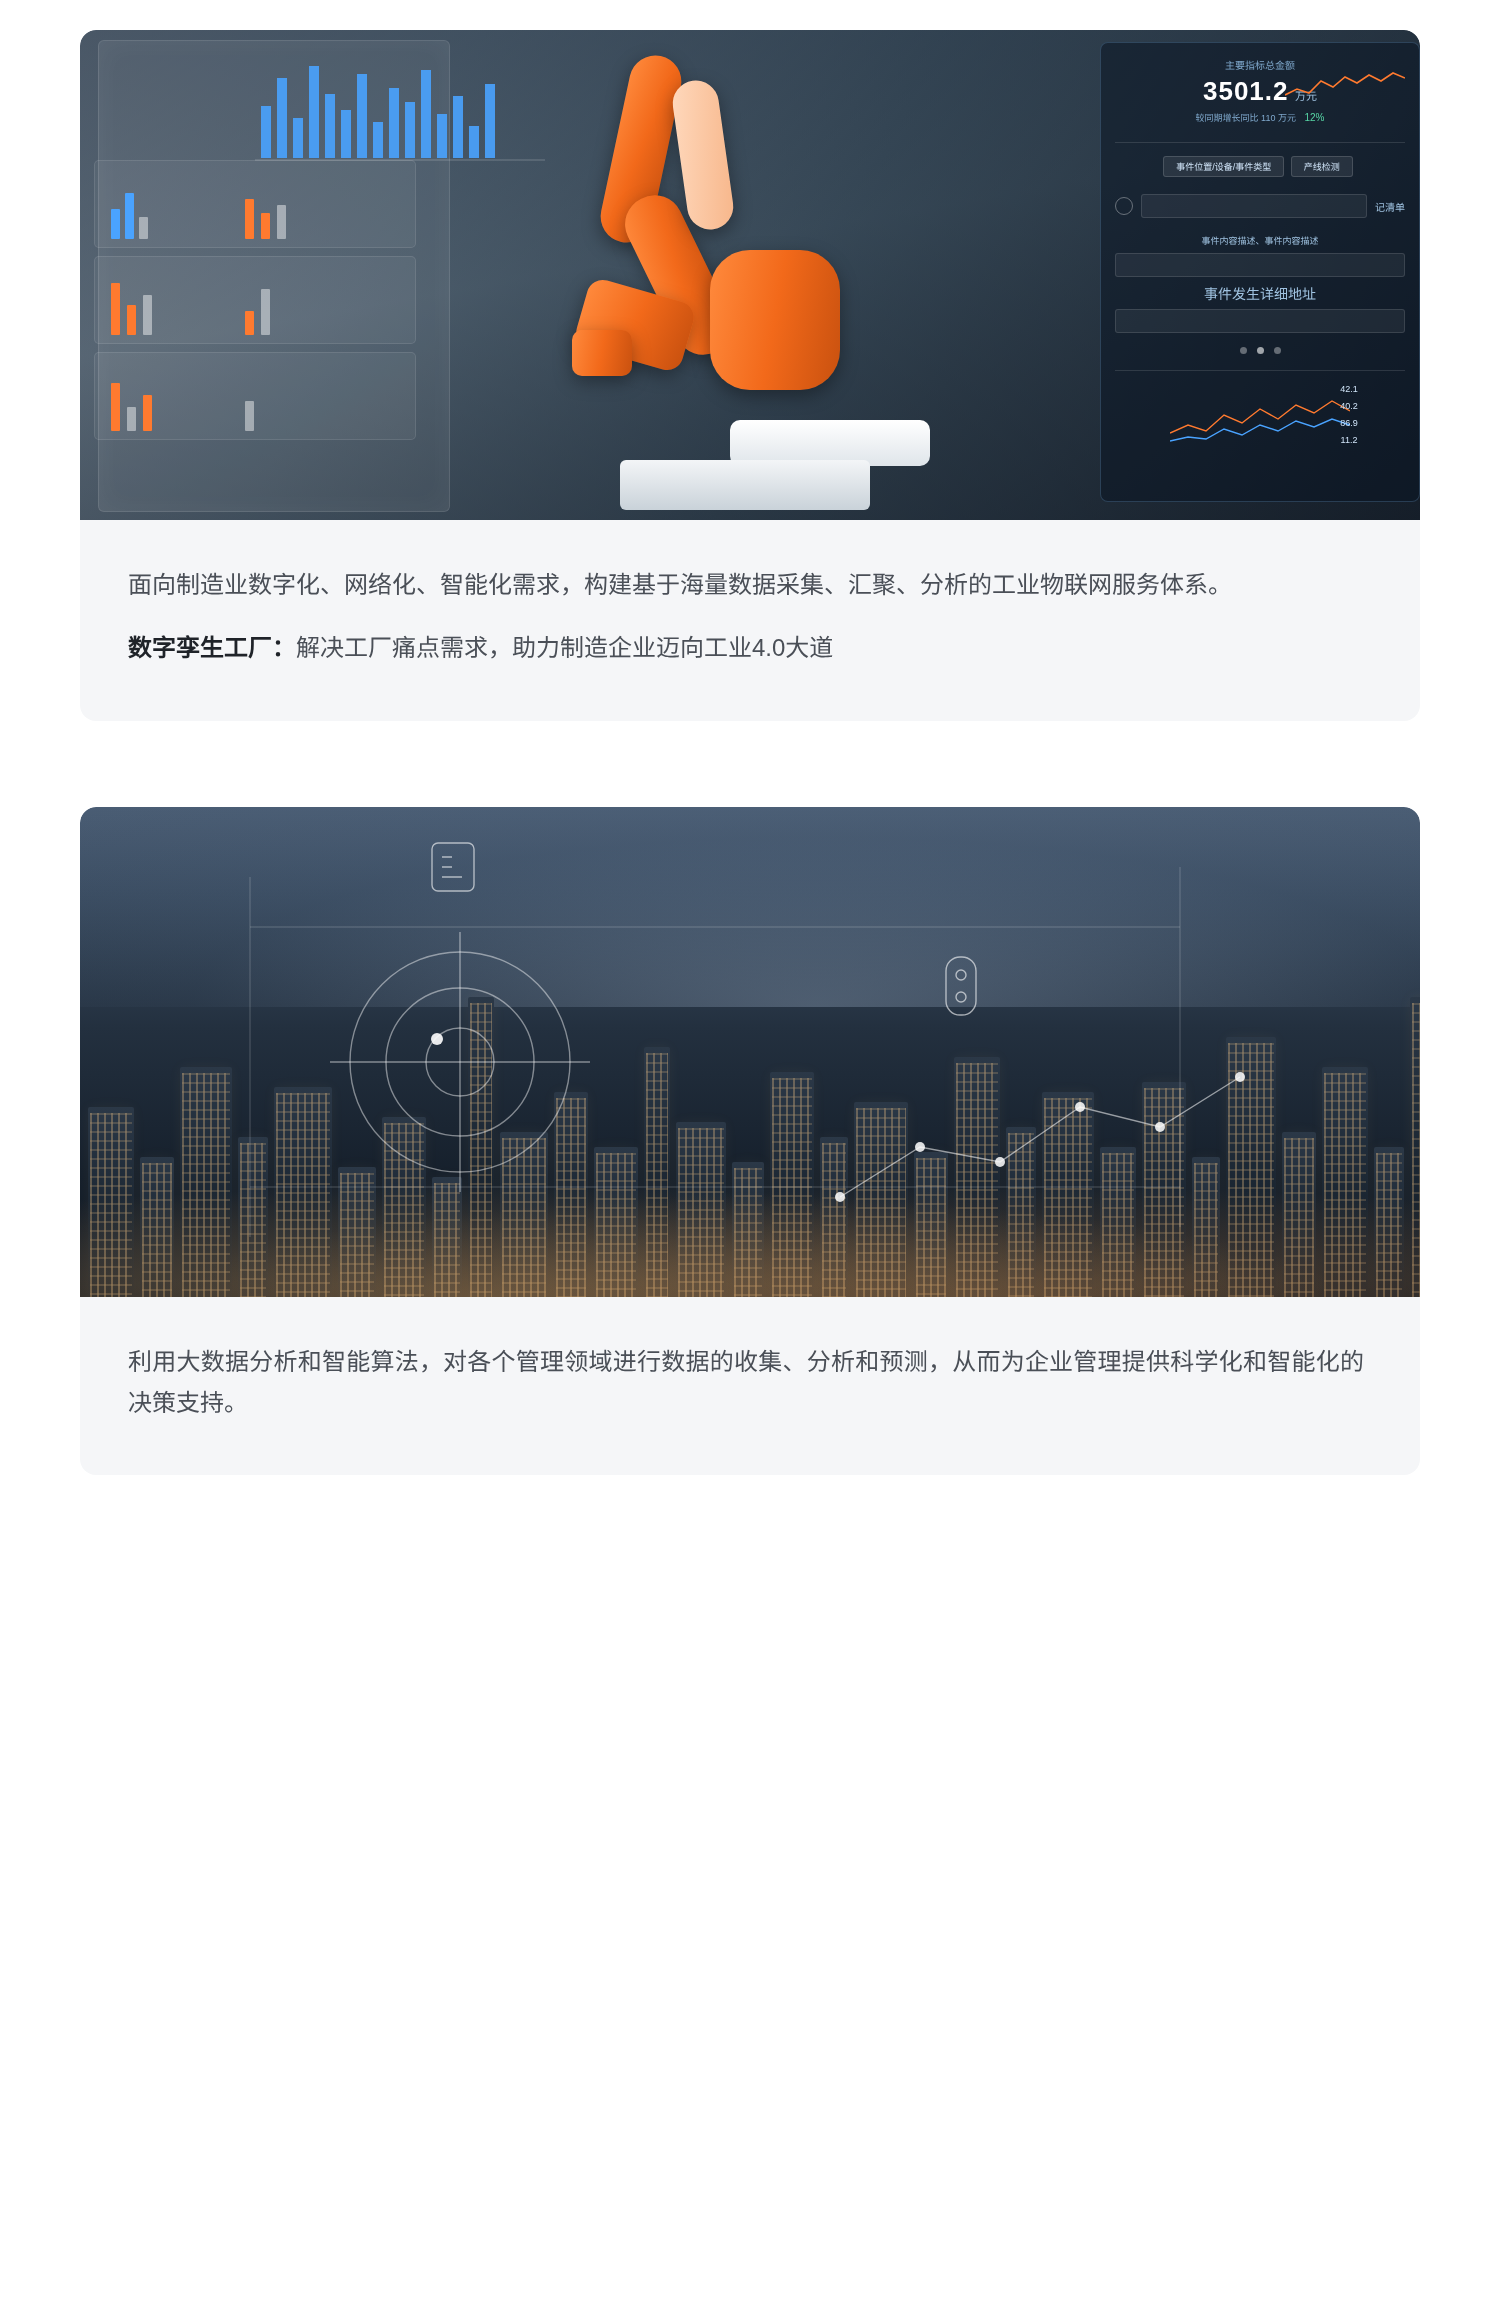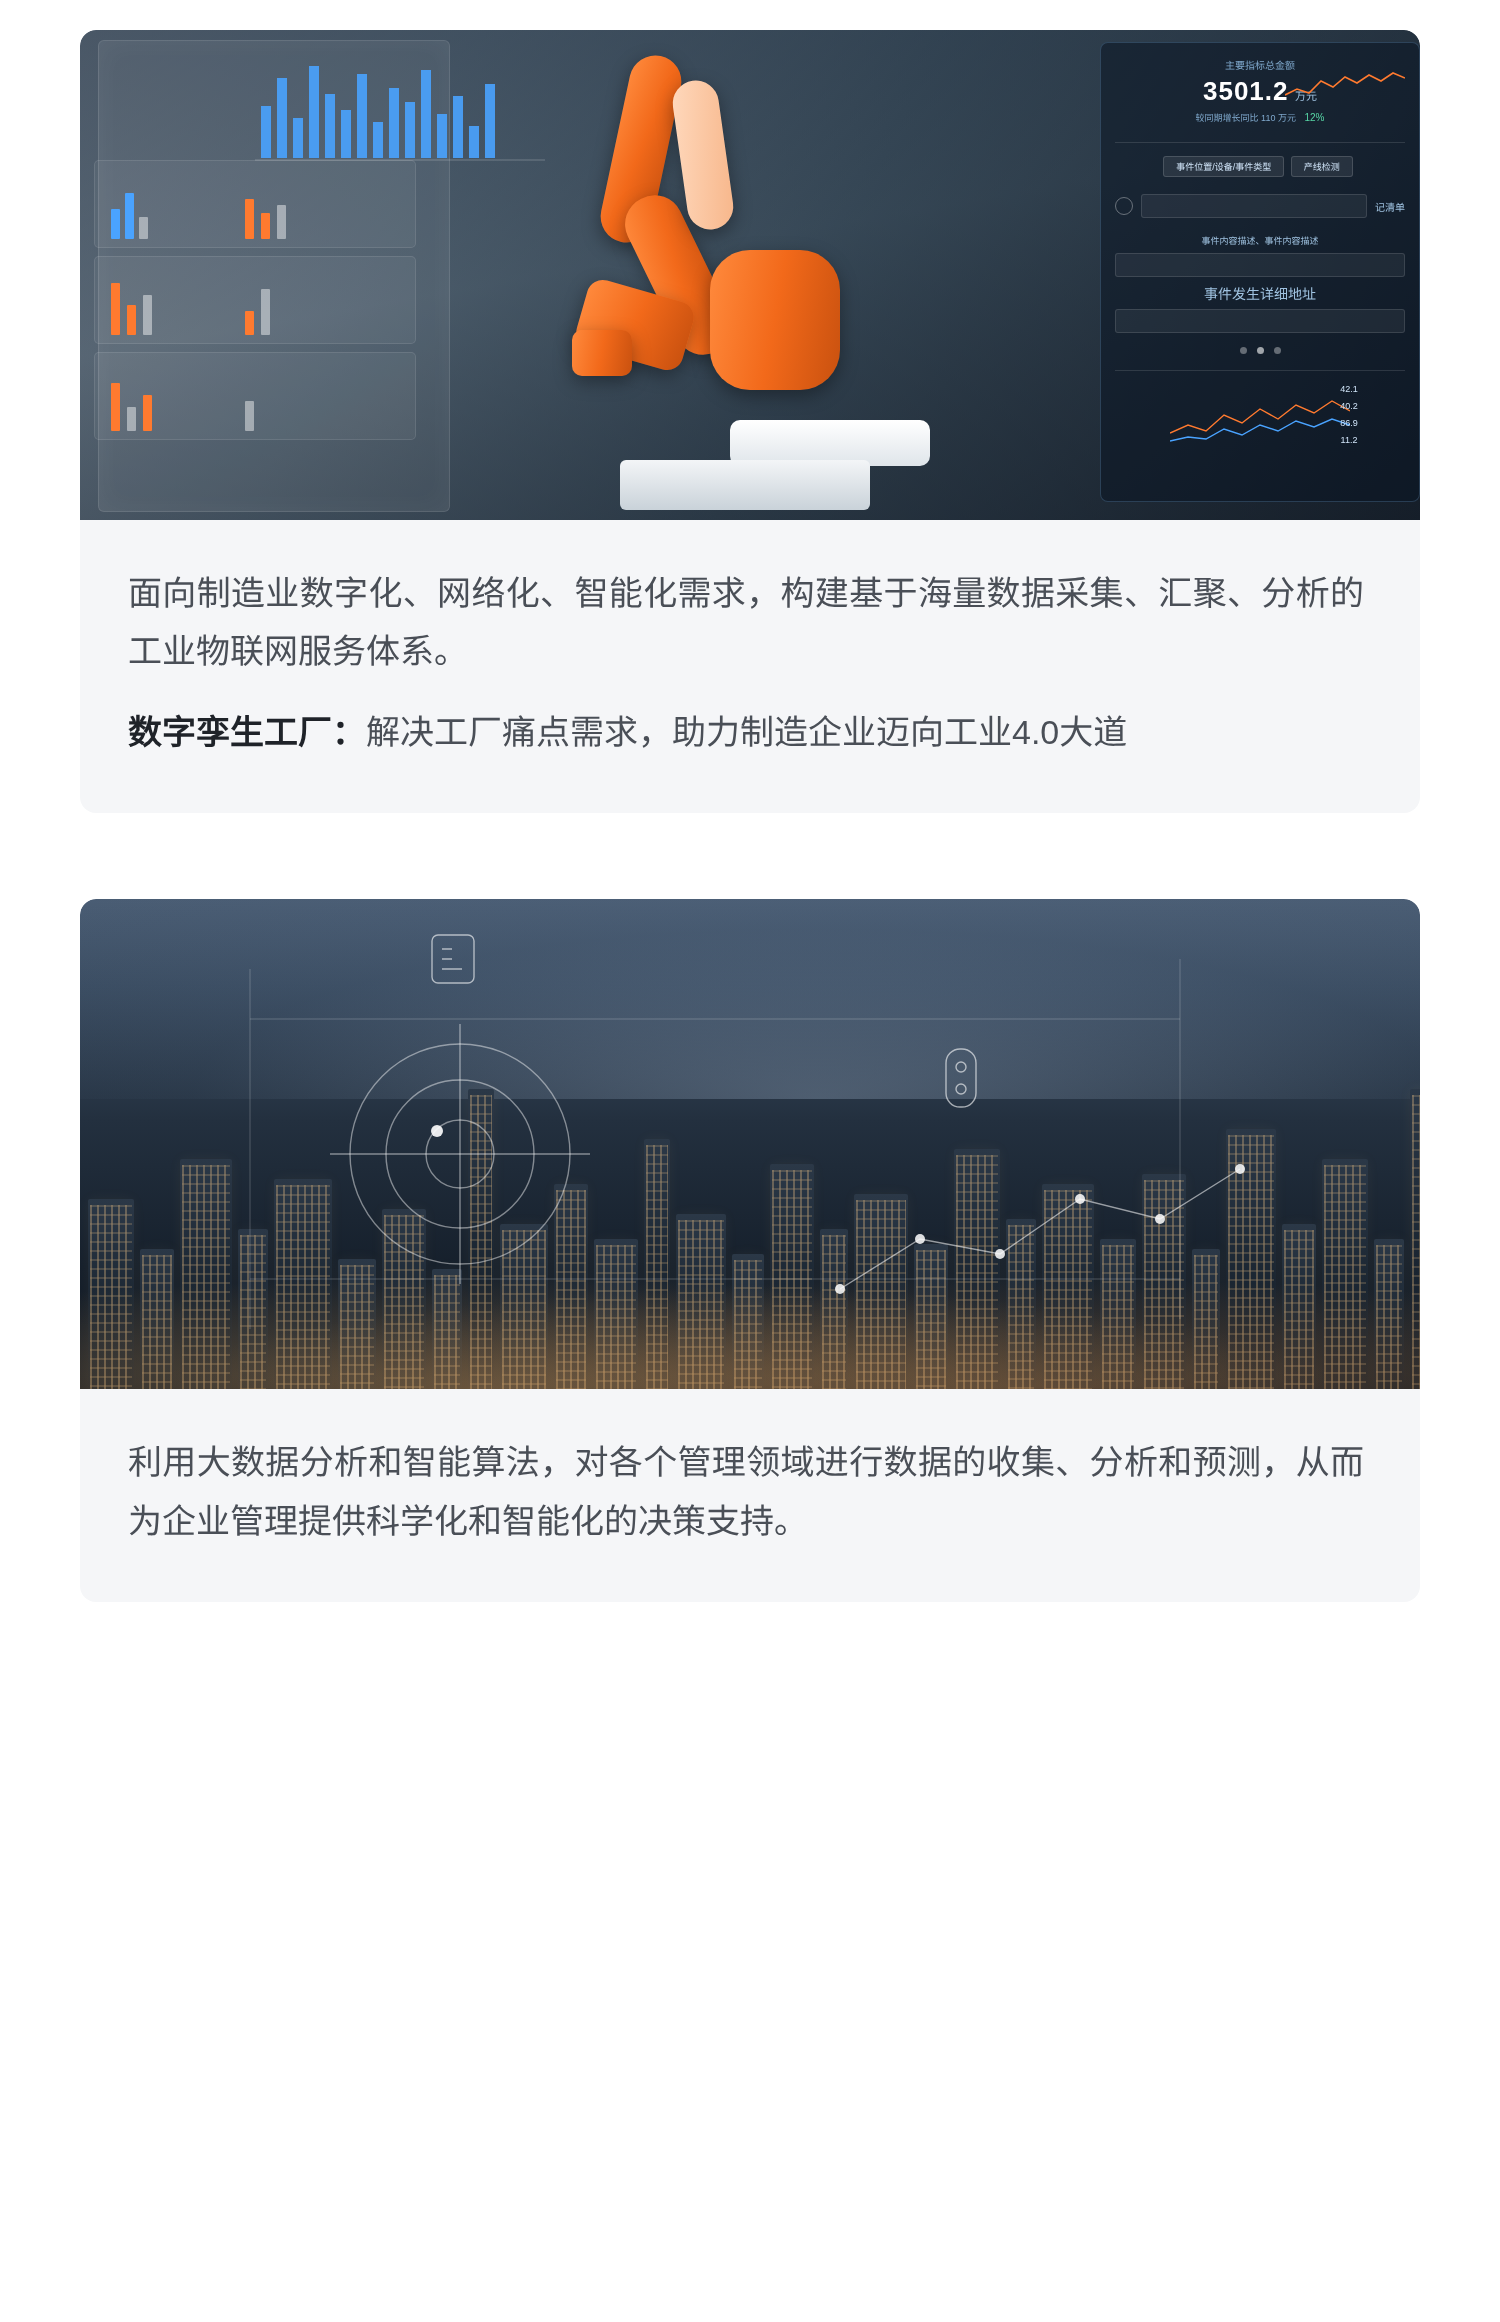--- a/index.html
+++ b/index.html
@@ -54,21 +54,21 @@
     flex: 0 0 auto;
   }
   .card-title {
     font-size: 38px;
     font-weight: bold;
     color: #1f2329;
     letter-spacing: 0.5px;
     line-height: 1.2;
   }
   .card-para {
-    font-size: 34px;
+    font-size: 24px;
     line-height: 1.72;
     color: #4a4f57;
     margin: 0 0 22px 0;
     text-align: justify;
   }
   .card-para:last-child { margin-bottom: 0; }
   .card-para b {
     color: #1f2329;
     font-weight: bold;
   }

